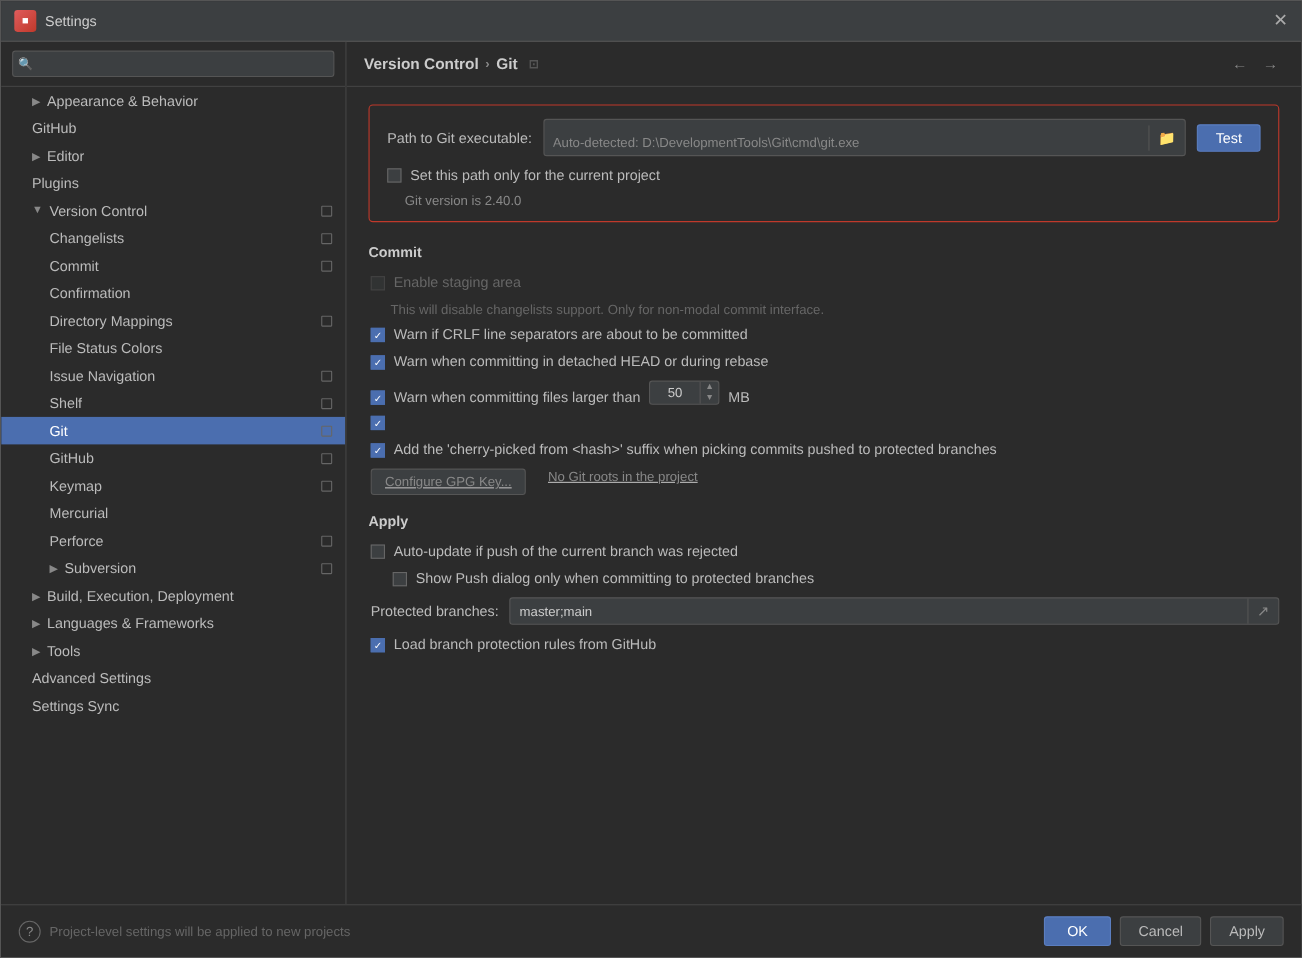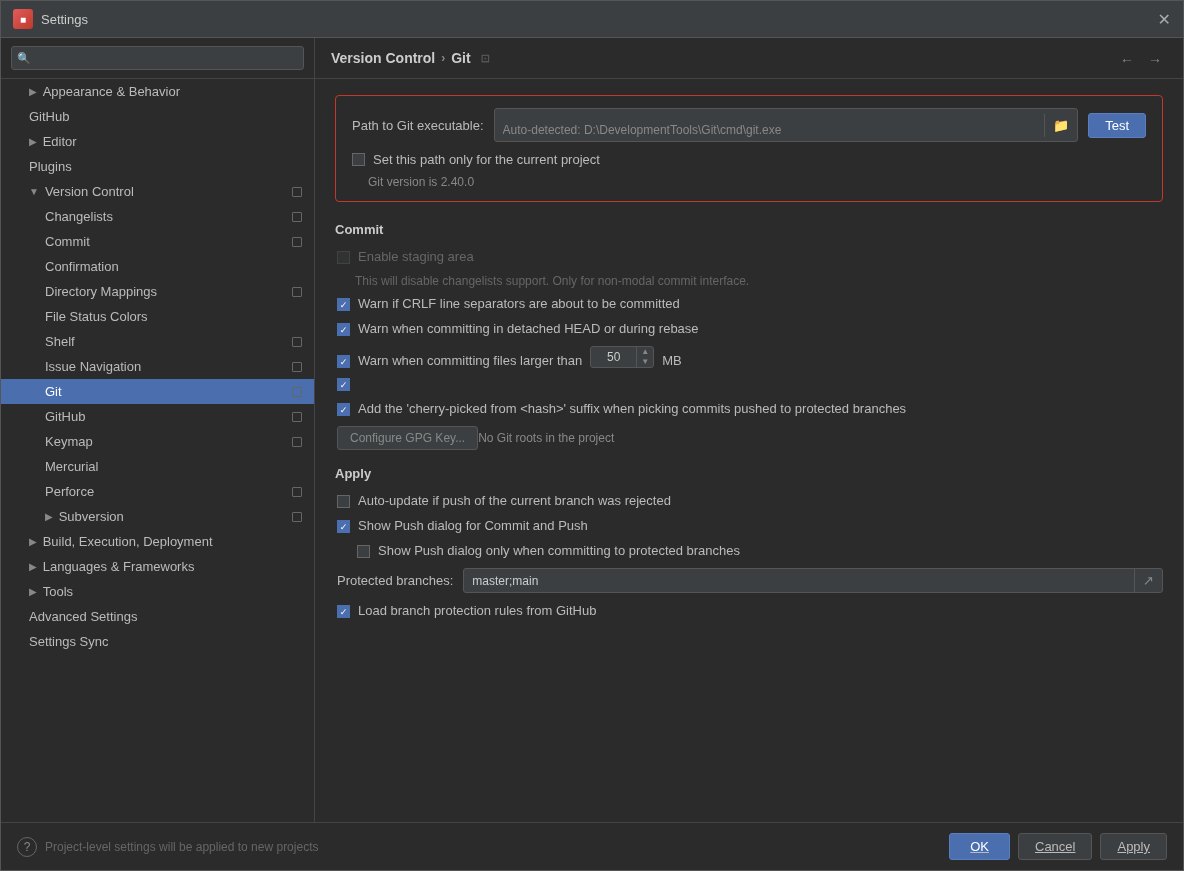--- a/index.html
+++ b/index.html
@@ -340,24 +340,24 @@
       border: none;
       color: #888;
       cursor: pointer;
       font-size: 8px;
       padding: 1px 4px;
       line-height: 1;
     }
 
     .gpg-row {
       display: flex;
-      align-items: center;
-      gap: 0;
+      gap: 20px;
       margin-bottom: 10px;
       padding-left: 2px;
+      text-decoration: underline;
     }
 
     .gpg-btn {
       background: #3c3f41;
       border: 1px solid #555;
       color: #888;
       padding: 4px 12px;
       border-radius: 3px;
       cursor: pointer;
       font-size: 12px;
@@ -439,21 +439,20 @@
     }
 
     .footer-status {
       color: #666;
       font-size: 12px;
     }
 
     .footer-right {
       display: flex;
       gap: 8px;
-      text-decoration: underline;
     }
 
     .btn-ok {
       background: #4b6eaf;
       color: #fff;
       border: 1px solid #5b7ec0;
       padding: 5px 20px;
       border-radius: 3px;
       cursor: pointer;
       font-size: 13px;
@@ -568,28 +567,28 @@
         </div>
 
         <div class="nav-item nav-indent-2">
           <div class="nav-item-left">
             <span>File Status Colors</span>
           </div>
         </div>
 
         <div class="nav-item nav-indent-2">
           <div class="nav-item-left">
+            <span>Issue Navigation</span>
+          </div>
+          <div class="badge"></div>
+        </div>
+
+        <div class="nav-item nav-indent-2">
+          <div class="nav-item-left">
             <span>Shelf</span>
-          </div>
-          <div class="badge"></div>
-        </div>
-
-        <div class="nav-item nav-indent-2">
-          <div class="nav-item-left">
-            <span>Issue Navigation</span>
           </div>
           <div class="badge"></div>
         </div>
 
         <div class="nav-item nav-indent-2 active">
           <div class="nav-item-left">
             <span>Git</span>
           </div>
           <div class="badge"></div>
         </div>
@@ -746,24 +745,20 @@
         </div>
 
         <div class="divider-section">
           <div class="section-title">Apply</div>
 
           <div class="setting-row">
             <div class="cb"></div>
             <span class="setting-text">Auto-update if push of the current branch was rejected</span>
           </div>
 
-          <div class="setting-row">
-            <div class="cb checked"></div>
-            <span class="setting-text">Show Push dialog for Commit and Push</span>
-          </div>
 
           <div class="setting-row" style="padding-left:22px;">
             <div class="cb"></div>
             <span class="setting-text">Show Push dialog only when committing to protected branches</span>
           </div>
 
           <div class="protected-row">
             <span class="protected-label">Protected branches:</span>
             <div class="protected-input-wrap">
               <input class="protected-input" type="text" value="master;main" style="">

